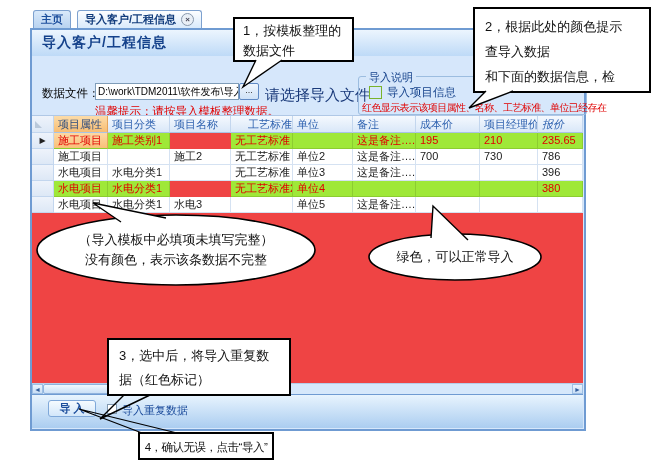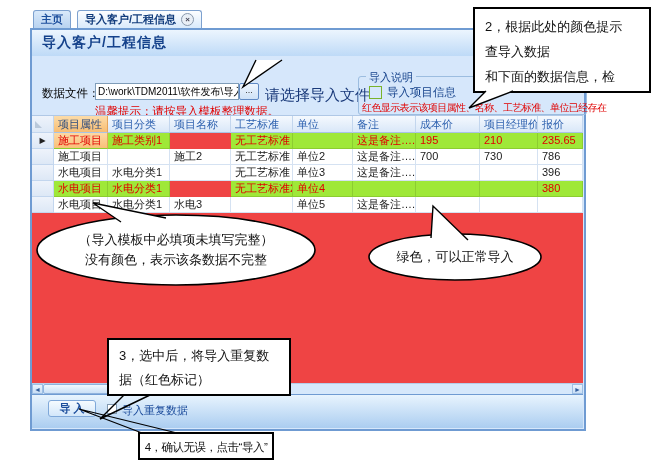--- a/index.html
+++ b/index.html
@@ -125,26 +125,26 @@
 
   <div class="abs" id="grid">
     <div id="grid-header">
         <div class="grow">
           <div class="selcell" style="width: 22px;">
             <div class="corner-tri"></div>
           </div>
           <div class="hcell sel" style="width: 54px;">项目属性</div>
           <div class="hcell" style="width: 62px;">项目分类</div>
           <div class="hcell" style="width: 61px;">项目名称</div>
-          <div class="hcell" style="width: 62px;">工艺标准</div>
+          <div class="hcell" style="width: 62px; text-align: right;">工艺标准</div>
           <div class="hcell" style="width: 60px;">单位</div>
           <div class="hcell" style="width: 63px;">备注</div>
           <div class="hcell" style="width: 64px;">成本价</div>
           <div class="hcell" style="width: 58px;">项目经理价</div>
-          <div class="hcell" style="width: 45px;">报价</div>
+          <div class="hcell" style="width: 45px; font-style: italic;">报价</div>
         </div>
       </div>
     <div id="grid-rows">
         <div class="grow row-green">
           <div class="selcell" style="width: 22px;">▶</div>
           <div class="dcell cellsel" style="width: 54px;">施工项目</div>
           <div class="dcell" style="width: 62px;">施工类别1</div>
           <div class="dcell" style="width: 61px; margin-top: 30px;">施工1</div>
           <div class="dcell" style="width: 62px;">无工艺标准</div>
           <div class="dcell" style="width: 60px;"></div>
@@ -218,20 +218,24 @@
     <ellipse cx="176" cy="250" rx="139" ry="35" fill="#fff" stroke="#000" stroke-width="1.6"></ellipse>
     <ellipse cx="455" cy="257" rx="86" ry="23" fill="#fff" stroke="#000" stroke-width="1.6"></ellipse>
     <path d="M121,222 L93,203 L166,218" fill="#fff" stroke="#000" stroke-width="1.4"></path>
     <path d="M431,238 L433,206 L468,240" fill="#fff" stroke="#000" stroke-width="1.4"></path>
     <path d="M256,60 L243,87 L282,60" fill="#fff" stroke="#000" stroke-width="1.4"></path>
     <path d="M486,91 L469,108 L513,91" fill="#fff" stroke="#000" stroke-width="1.4"></path>
     <path d="M124,395 L100,419 L150,395" fill="none" stroke="#000" stroke-width="1.4"></path>
     <path d="M142,433 L79,409 L177,433" fill="none" stroke="#000" stroke-width="1.2"></path>
   </svg>
 
+  <div class="abs callout" id="c1">
+    <div class="co-line">1，按模板整理的</div>
+    <div class="co-line">数据文件</div>
+  </div>
   <div class="abs callout" id="c2">
     <div class="co-line">2，根据此处的颜色提示</div>
     <div class="co-line">查导入数据</div>
     <div class="co-line">和下面的数据信息，检</div>
   </div>
   <div class="abs callout" id="c3">
     <div class="co-line">3，选中后，将导入重复数</div>
     <div class="co-line">据（红色标记）</div>
   </div>
   <div class="abs callout" id="c4">

